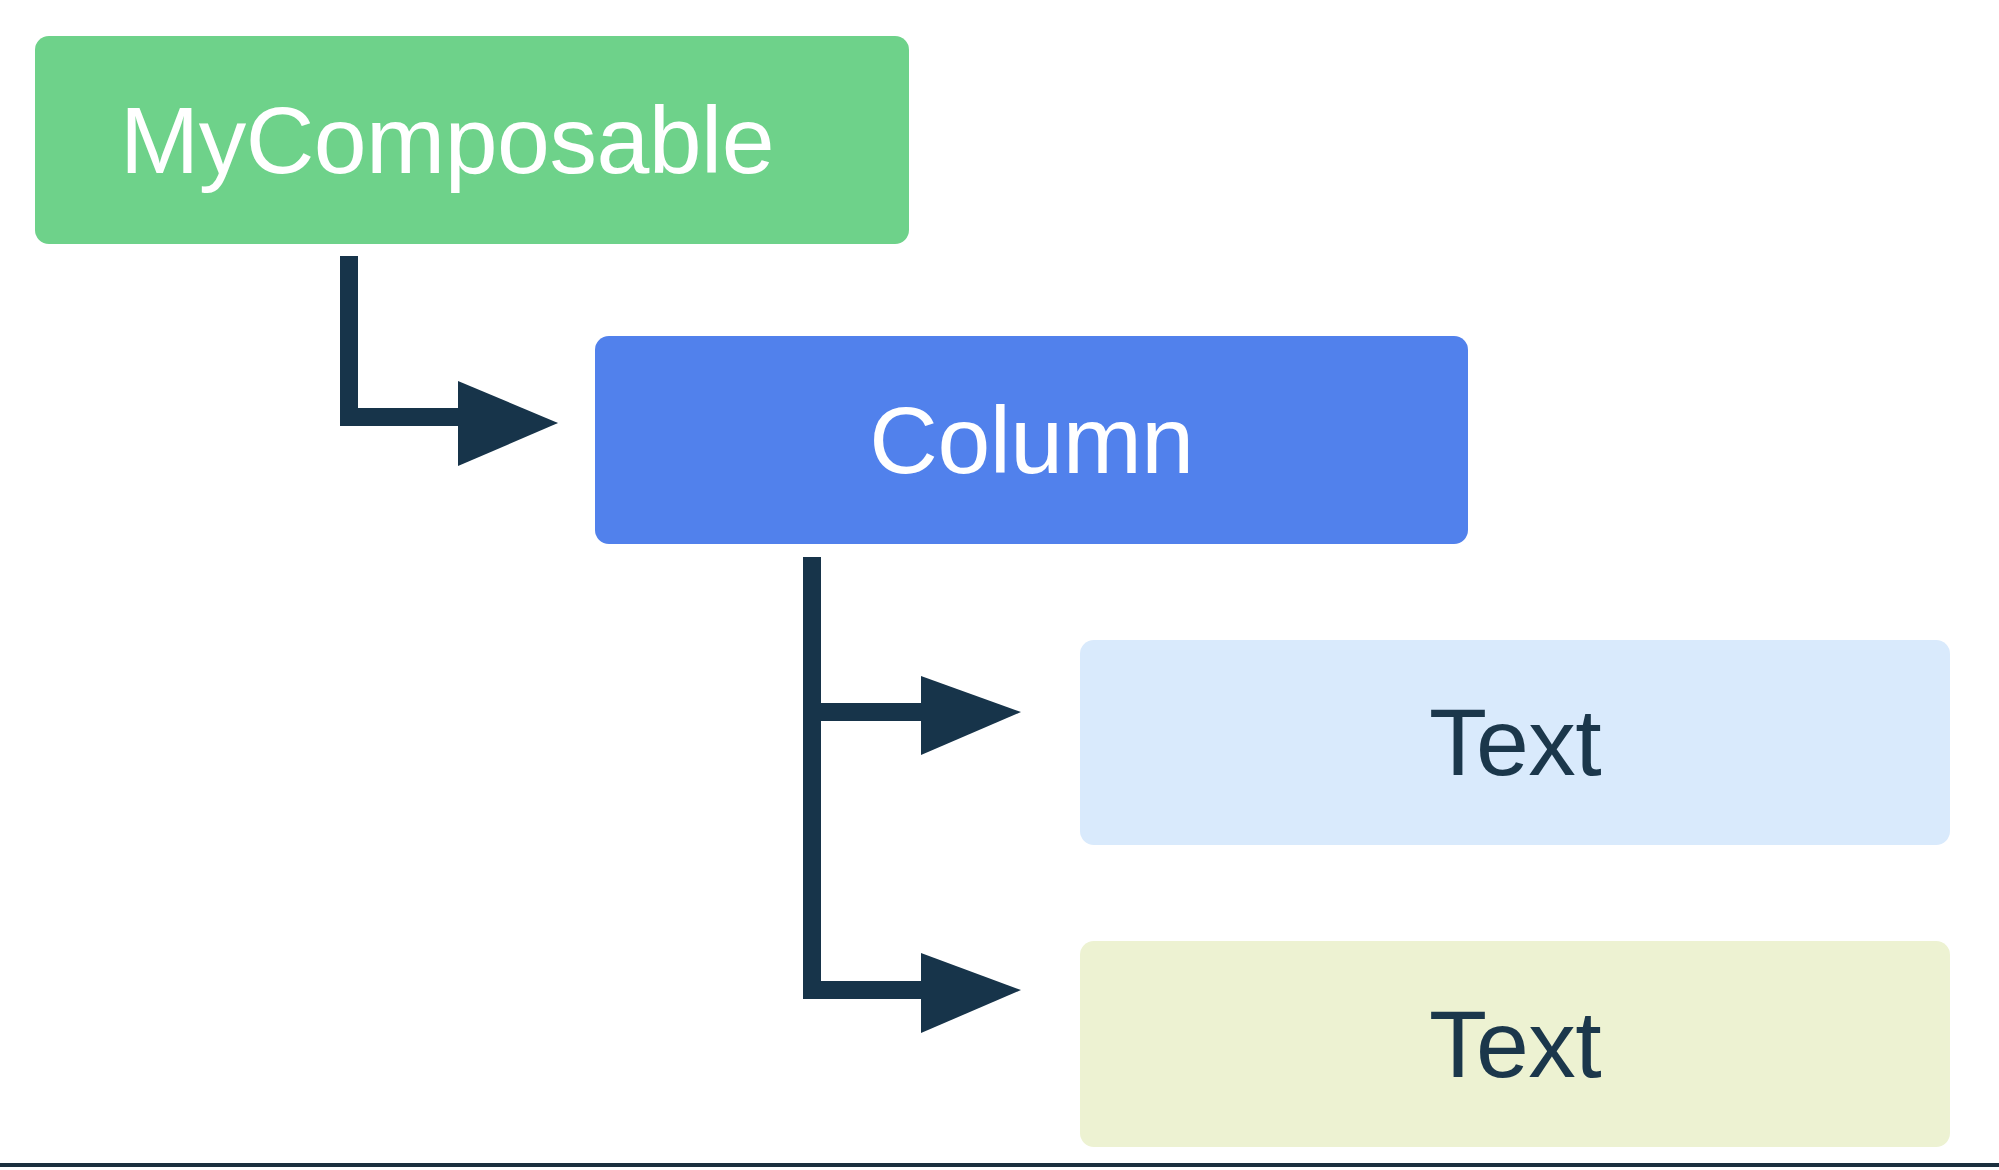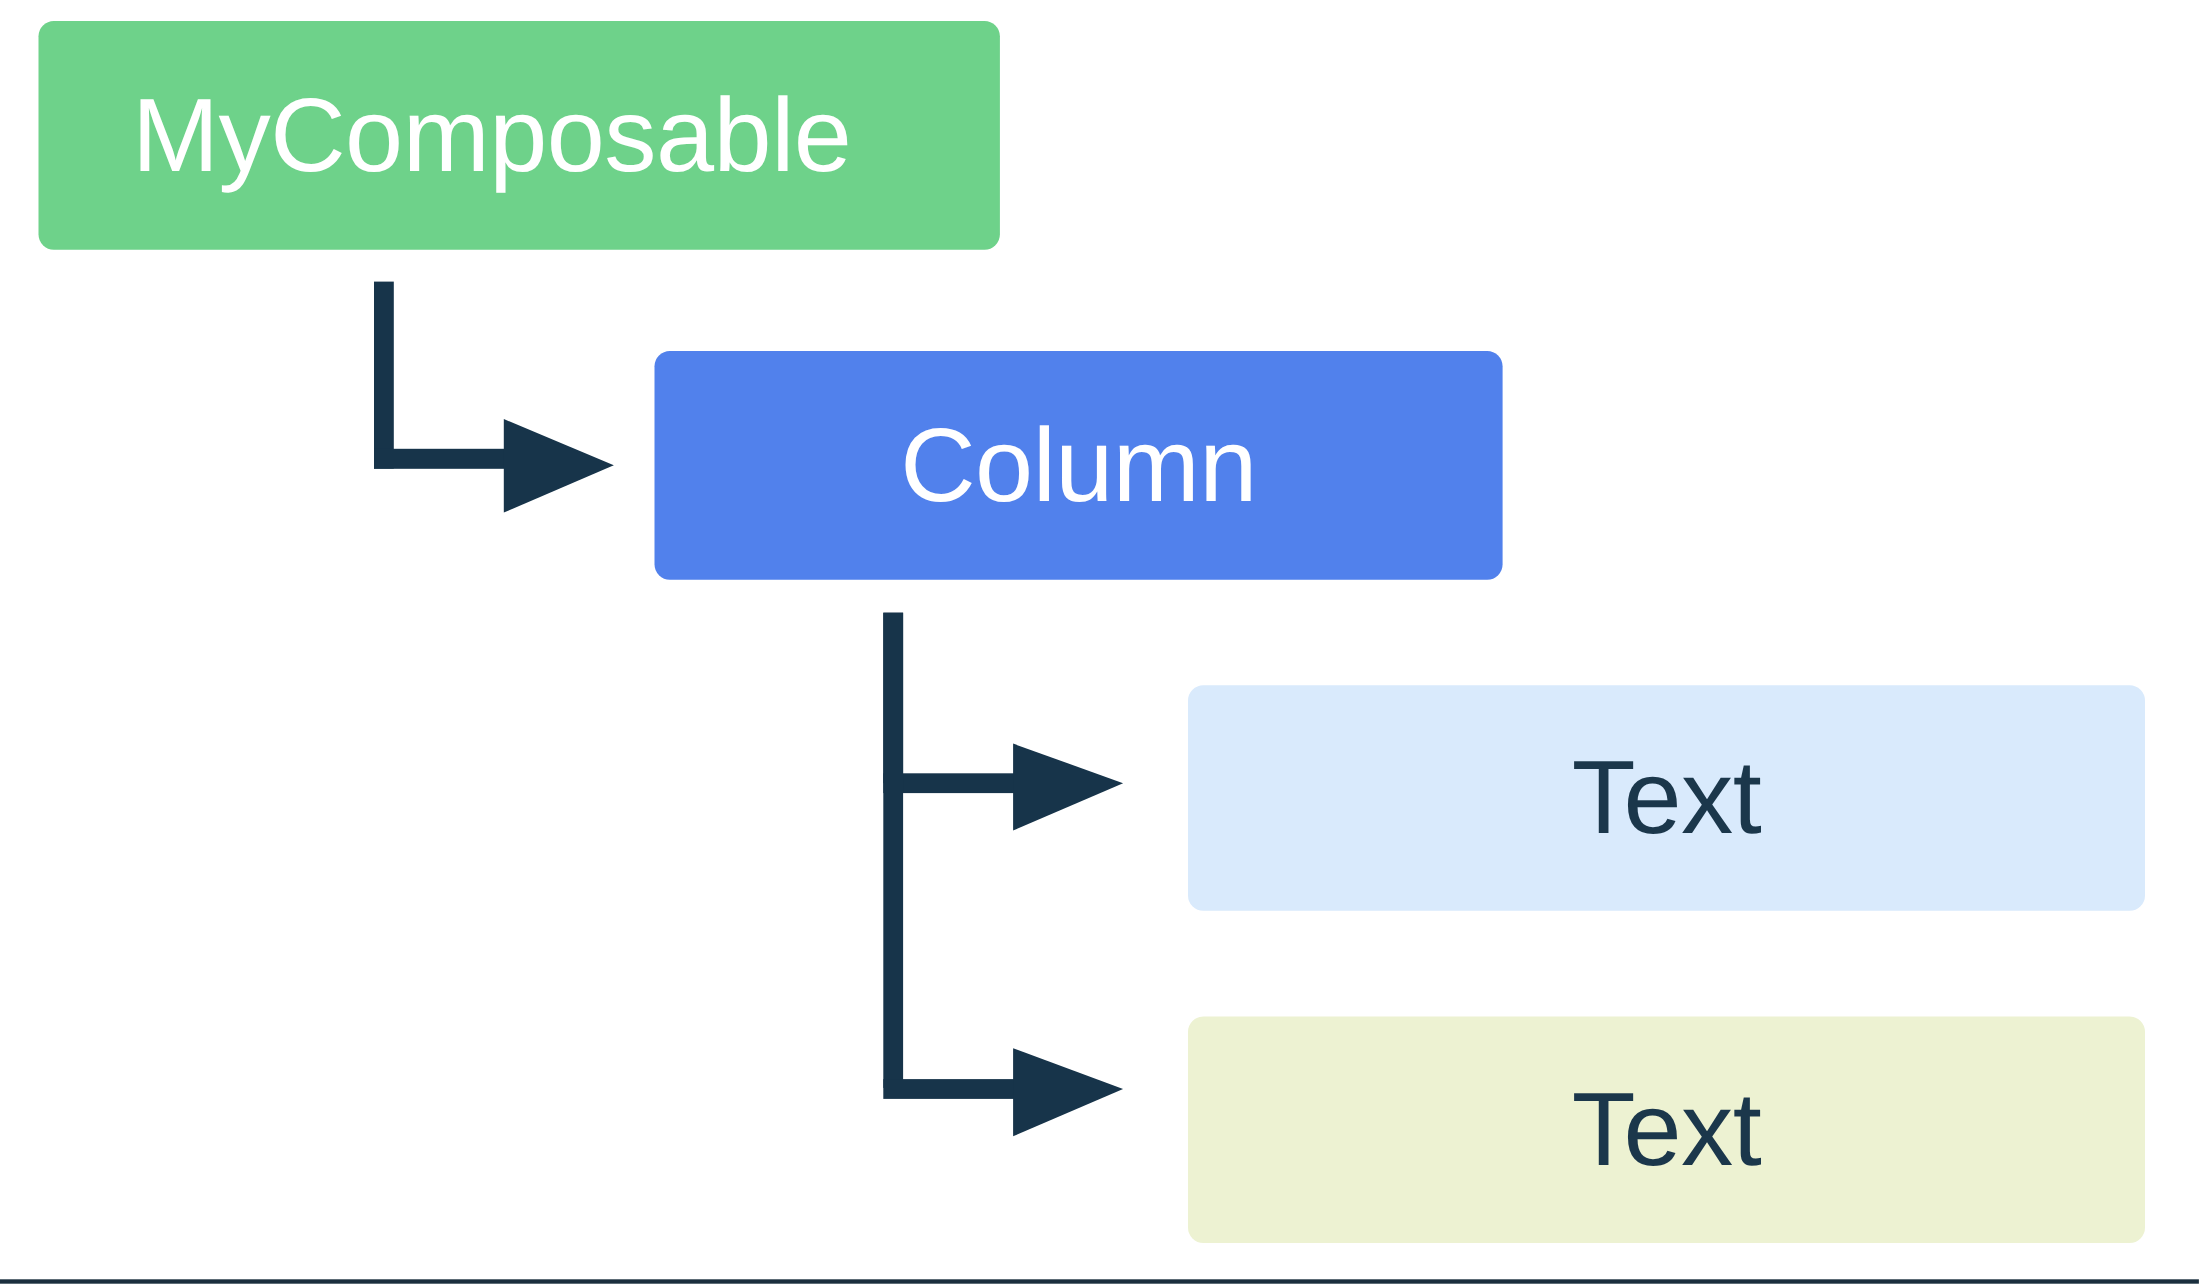--- a/index.html
+++ b/index.html
@@ -29,20 +29,21 @@
   .node-box {
     position: absolute;
     box-sizing: border-box;
     border-radius: 14px;
     display: flex;
     align-items: center;
     justify-content: center;
     line-height: 1;
     white-space: nowrap;
     user-select: none;
+    margin-top: 17px;
   }
   .node-label {
     display: block;
     line-height: 1;
   }
 
   
   #node-root {
     left: 35px;
     top: 19px;
@@ -55,21 +56,21 @@
     font-size: 95px;
     font-weight: 400;
     letter-spacing: -0.5px;
     transform: translateX(-25px);
   }
 
   
   #node-column {
     left: 595px;
     top: 319px;
-    width: 771px;
+    width: 873px;
     height: 208px;
     background: #5181ec;
   }
   #node-column .node-label {
     color: #ffffff;
     font-size: 95px;
     font-weight: 400;
     letter-spacing: -0.5px;
   }
 

